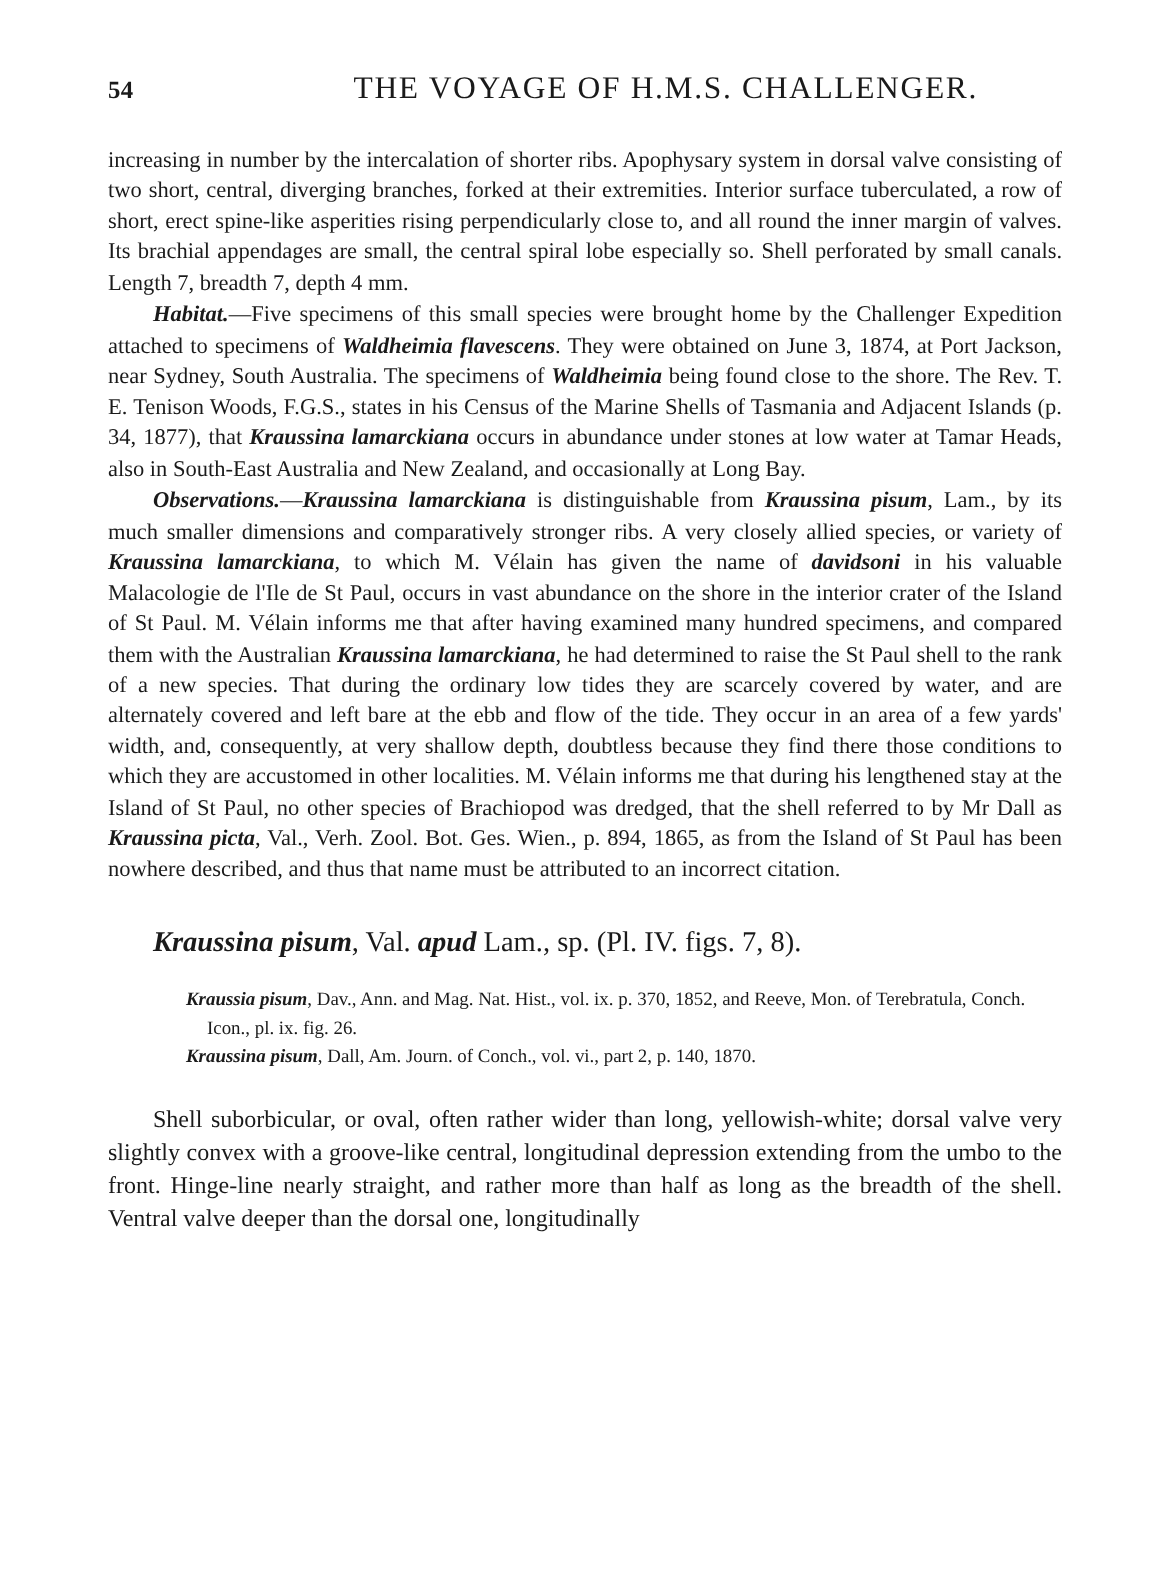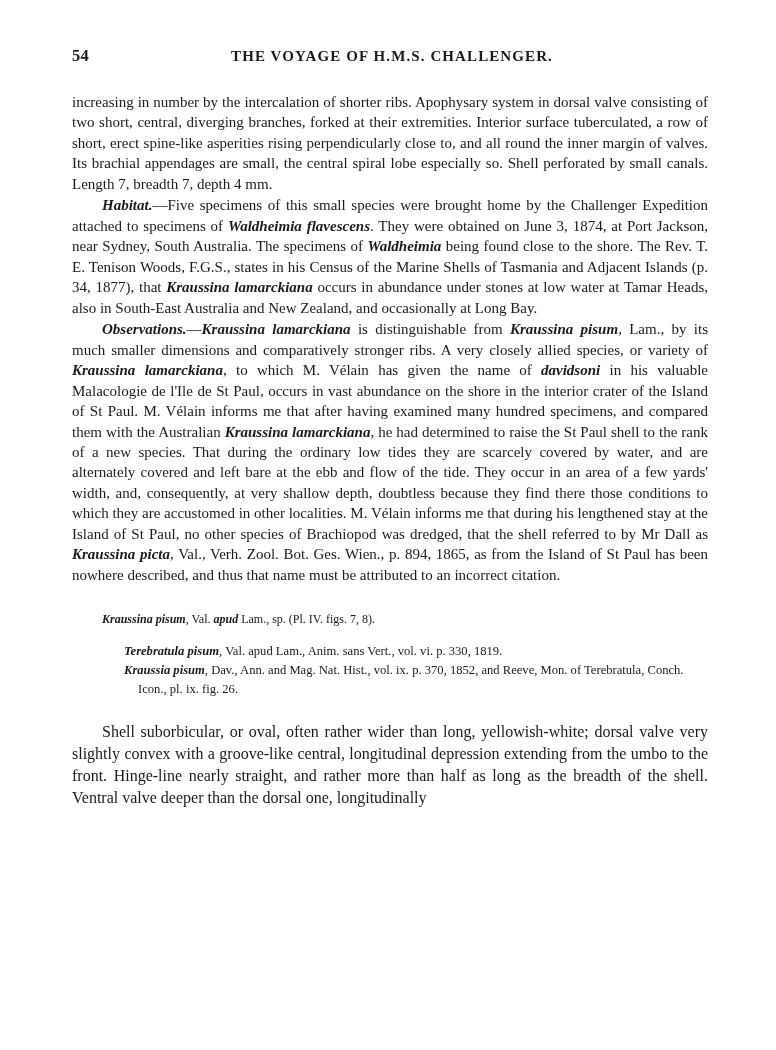--- a/index.html
+++ b/index.html
@@ -27,28 +27,27 @@
   }
   .folio {
     font-size: 16.5px;
     font-weight: bold;
     letter-spacing: 0.3px;
     width: 60px;
     flex: 0 0 auto;
   }
   .running-title {
     flex: 1 1 auto;
-    text-align: center;
-    font-size: 15px;
+    text-align: right;
+    font-size: 21px;
     letter-spacing: 1.1px;
     font-variant: small-caps;
     text-transform: uppercase;
     padding-right: 56px;
     white-space: nowrap;
-    font-weight: bold;
   }
   .body-text p {
     margin: 0 0 0 0;
     font-size: 15px;
     line-height: 1.365;
     text-align: justify;
     text-justify: inter-word;
     hyphens: none;
   }
   .body-text p.indent {
@@ -57,21 +56,21 @@
   .body-text p + p {
     margin-top: 1px;
   }
   i, .ital {
     font-style: italic;
     font-weight: bold;
   }
   .species-head {
     margin: 26px 0 14px 0;
     padding-left: 30px;
-    font-size: 12px;
+    font-size: 19px;
     line-height: 1.4;
   }
   .refs {
     padding-left: 52px;
     padding-right: 10px;
     margin-bottom: 22px;
   }
   .refs .ref {
     font-size: 12.6px;
     line-height: 1.5;
@@ -107,21 +106,21 @@
 
     <p class="indent"><i>Observations.</i><span>—</span><i>Kraussina lamarckiana</i><span> is distinguishable from </span><i>Kraussina pisum</i><span>, Lam., by its much smaller dimensions and comparatively stronger ribs. A very closely allied species, or variety of </span><i>Kraussina lamarckiana</i><span>, to which M. Vélain has given the name of </span><i>davidsoni</i><span> in his valuable Malacologie de l'Ile de St Paul, occurs in vast abundance on the shore in the interior crater of the Island of St Paul. M. Vélain informs me that after having examined many hundred specimens, and compared them with the Australian </span><i>Kraussina lamarckiana</i><span>, he had determined to raise the St Paul shell to the rank of a new species. That during the ordinary low tides they are scarcely covered by water, and are alternately covered and left bare at the ebb and flow of the tide. They occur in an area of a few yards' width, and, consequently, at very shallow depth, doubtless because they find there those conditions to which they are accustomed in other localities. M. Vélain informs me that during his lengthened stay at the Island of St Paul, no other species of Brachiopod was dredged, that the shell referred to by Mr Dall as </span><i>Kraussina picta</i><span>, Val., Verh. Zool. Bot. Ges. Wien., p. 894, 1865, as from the Island of St Paul has been nowhere described, and thus that name must be attributed to an incorrect citation.</span></p>
 
   </div>
 
   <div class="species-head">
     <i>Kraussina pisum</i><span>, Val. </span><i>apud</i><span> Lam., sp. (Pl. IV. figs. 7, 8).</span>
   </div>
 
   <div class="refs">
-    <div class="ref"><i>Terebratula pisum</i><span>, Val. apud Lam., Anim. sans Vert., vol. vi. p. 330, 1819.</span></div>
     <div class="ref"><i>Kraussia pisum</i><span>, Dav., Ann. and Mag. Nat. Hist., vol. ix. p. 370, 1852, and Reeve, Mon. of Terebratula, Conch. Icon., pl. ix. fig. 26.</span></div>
+    <div class="ref"><i>Kraussina pisum</i><span>, Dall, Am. Journ. of Conch., vol. vi., part 2, p. 140, 1870.</span></div>
   </div>
 
   <div class="tail">
     <p class="indent">Shell suborbicular, or oval, often rather wider than long, yellowish-white; dorsal valve very slightly convex with a groove-like central, longitudinal depression extending from the umbo to the front. Hinge-line nearly straight, and rather more than half as long as the breadth of the shell. Ventral valve deeper than the dorsal one, longitudinally</p>
   </div>
 
 </div>
 
 </body></html>

